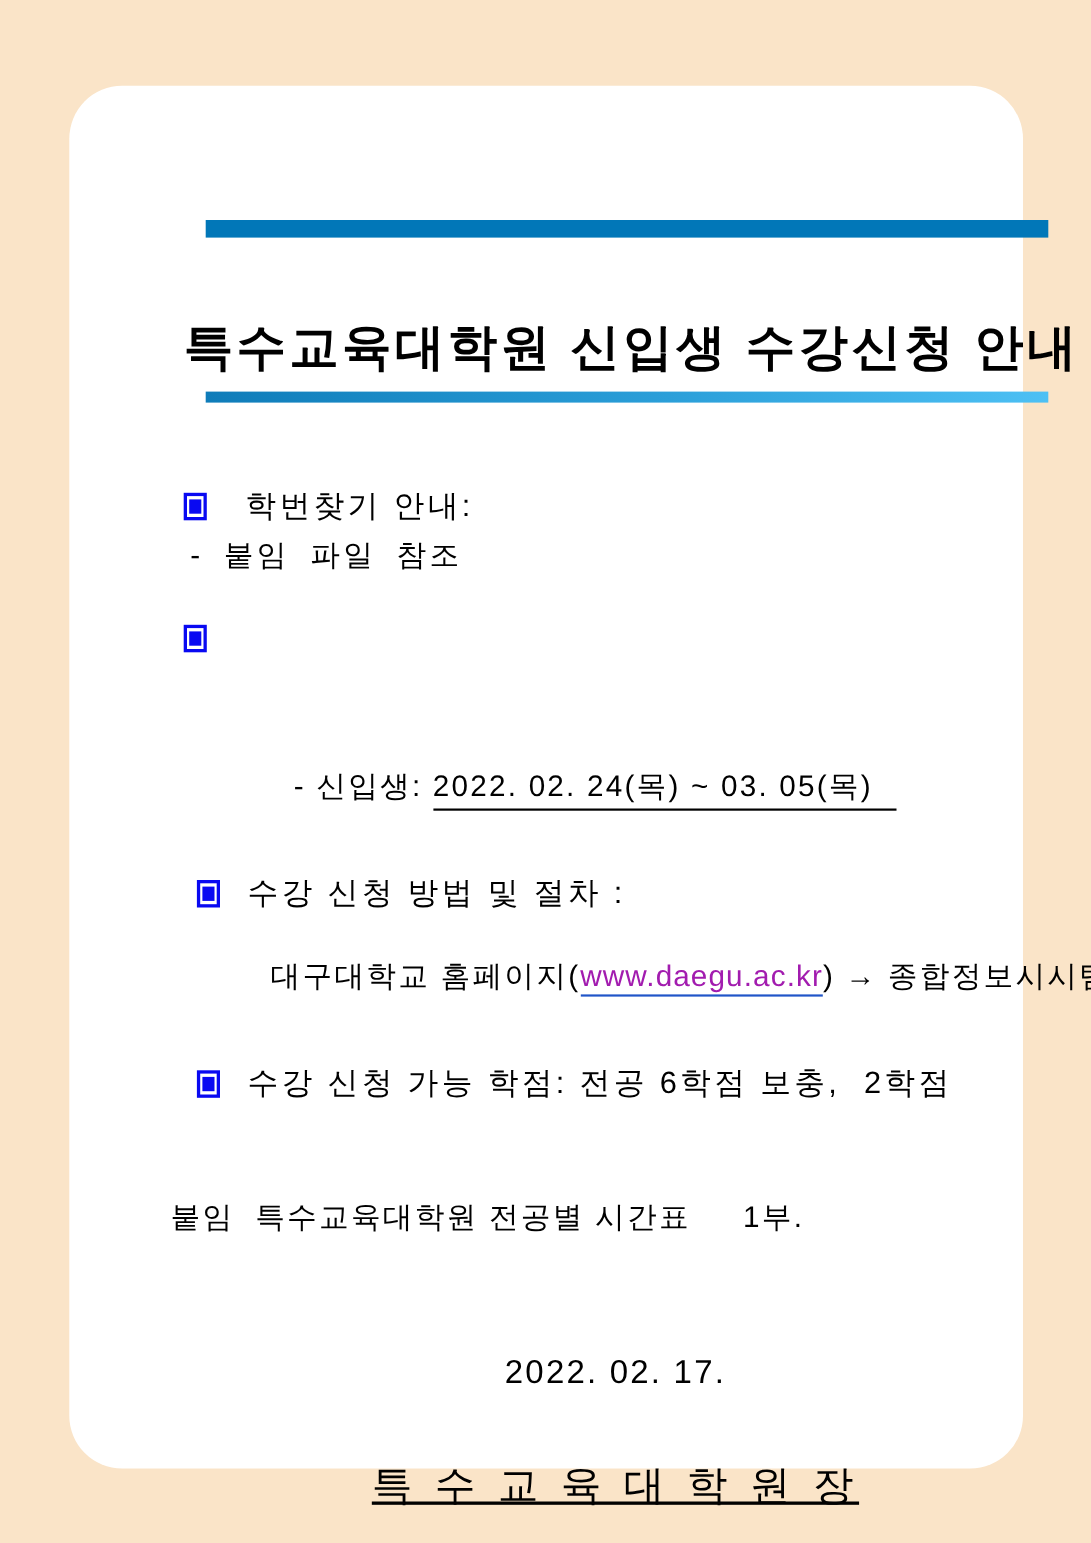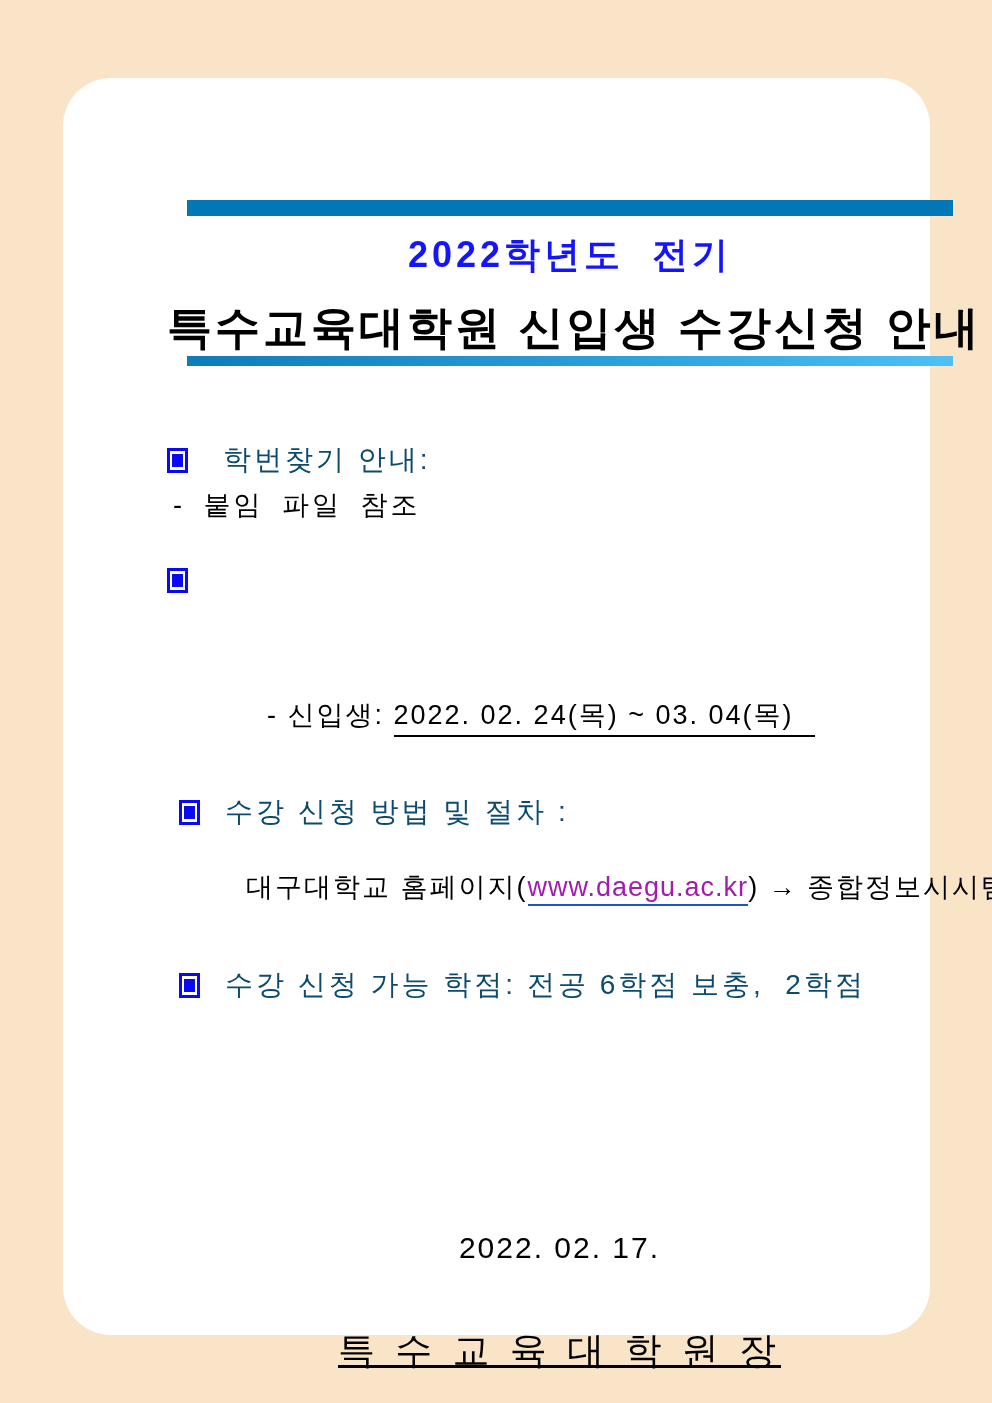--- a/index.html
+++ b/index.html
@@ -30,37 +30,37 @@
   .doc-title1 {
     left: 124px; top: 153px;
     width: 766px;
     text-align: center;
     font-size: 36px; font-weight: bold;
     color: #1414ff;
     letter-spacing: 4px;
     white-space: pre;
   }
   .doc-title2 {
-    left: 104px; top: 220px;
+    left: 104px; top: 208px;
     width: 806px;
     text-align: left;
     font-size: 45px; font-weight: bold;
     color: #000;
     letter-spacing: 3px;
     white-space: pre;
   }
   .grad-bar {
     left: 124px; top: 278px;
     width: 766px; height: 10px;
     background: linear-gradient(90deg, #0f7cb9 0%, #2b9fd9 55%, #4dc0f4 100%);
   }
   .section-head {
     display: flex;
     align-items: center;
-    color: #0c4a6e;
+    color: #000000;
     font-size: 28px;
     letter-spacing: 3px;
     white-space: pre;
   }
   .bullet {
     display: inline-block;
     width: 15px; height: 19px;
     border: 3px solid #0909f2;
     background: #fff;
     position: relative;
@@ -142,55 +142,55 @@
   }
 </style>
 </head>
 <body>
 
 <div class="page">
   <div class="card">
 
     <div class="abs top-bar"></div>
 
-    <div class="abs doc-title1">2022학년도  전기</div>
 
     <div class="abs doc-title2">특수교육대학원 신입생 수강신청 안내</div>
 
     <div class="abs grad-bar"></div>
 
     <div class="abs section-head sec1">
       <span class="bullet"><span class="inner"></span></span>
       <span class="label">학번찾기 안내:</span>
     </div>
 
     <div class="abs sub1">- 붙임 파일 참조</div>
 
     <div class="abs section-head sec2">
       <span class="bullet"><span class="inner"></span></span>
     </div>
 
     <div class="abs sub2">
-      <span>- 신입생: </span><span class="underlined">2022. 02. 24(목) ~ 03. 04(목)</span>
+      <span>- 신입생: </span><span class="underlined">2022. 02. 24(목) ~ 03. 05(목)</span>
     </div>
 
     <div class="abs section-head sec3">
       <span class="bullet"><span class="inner"></span></span>
       <span class="label">수강 신청 방법 및 절차 :</span>
     </div>
 
     <div class="abs body3a">
       <span>대구대학교 홈페이지(</span><a href="#">www.daegu.ac.kr</a><span>) → 종합정보시시템</span>
     </div>
 
 
     <div class="abs section-head sec4">
       <span class="bullet"><span class="inner"></span></span>
       <span class="label">수강 신청 가능 학점: 전공 6학점 보충,  2학점</span>
     </div>
 
+    <div class="abs attach">붙임  특수교육대학원 전공별 시간표     1부.</div>
 
     <div class="abs doc-date">2022. 02. 17.</div>
 
     <div class="abs signature">특 수 교 육 대 학 원 장</div>
 
   </div>
 </div>
 
 </body></html>

